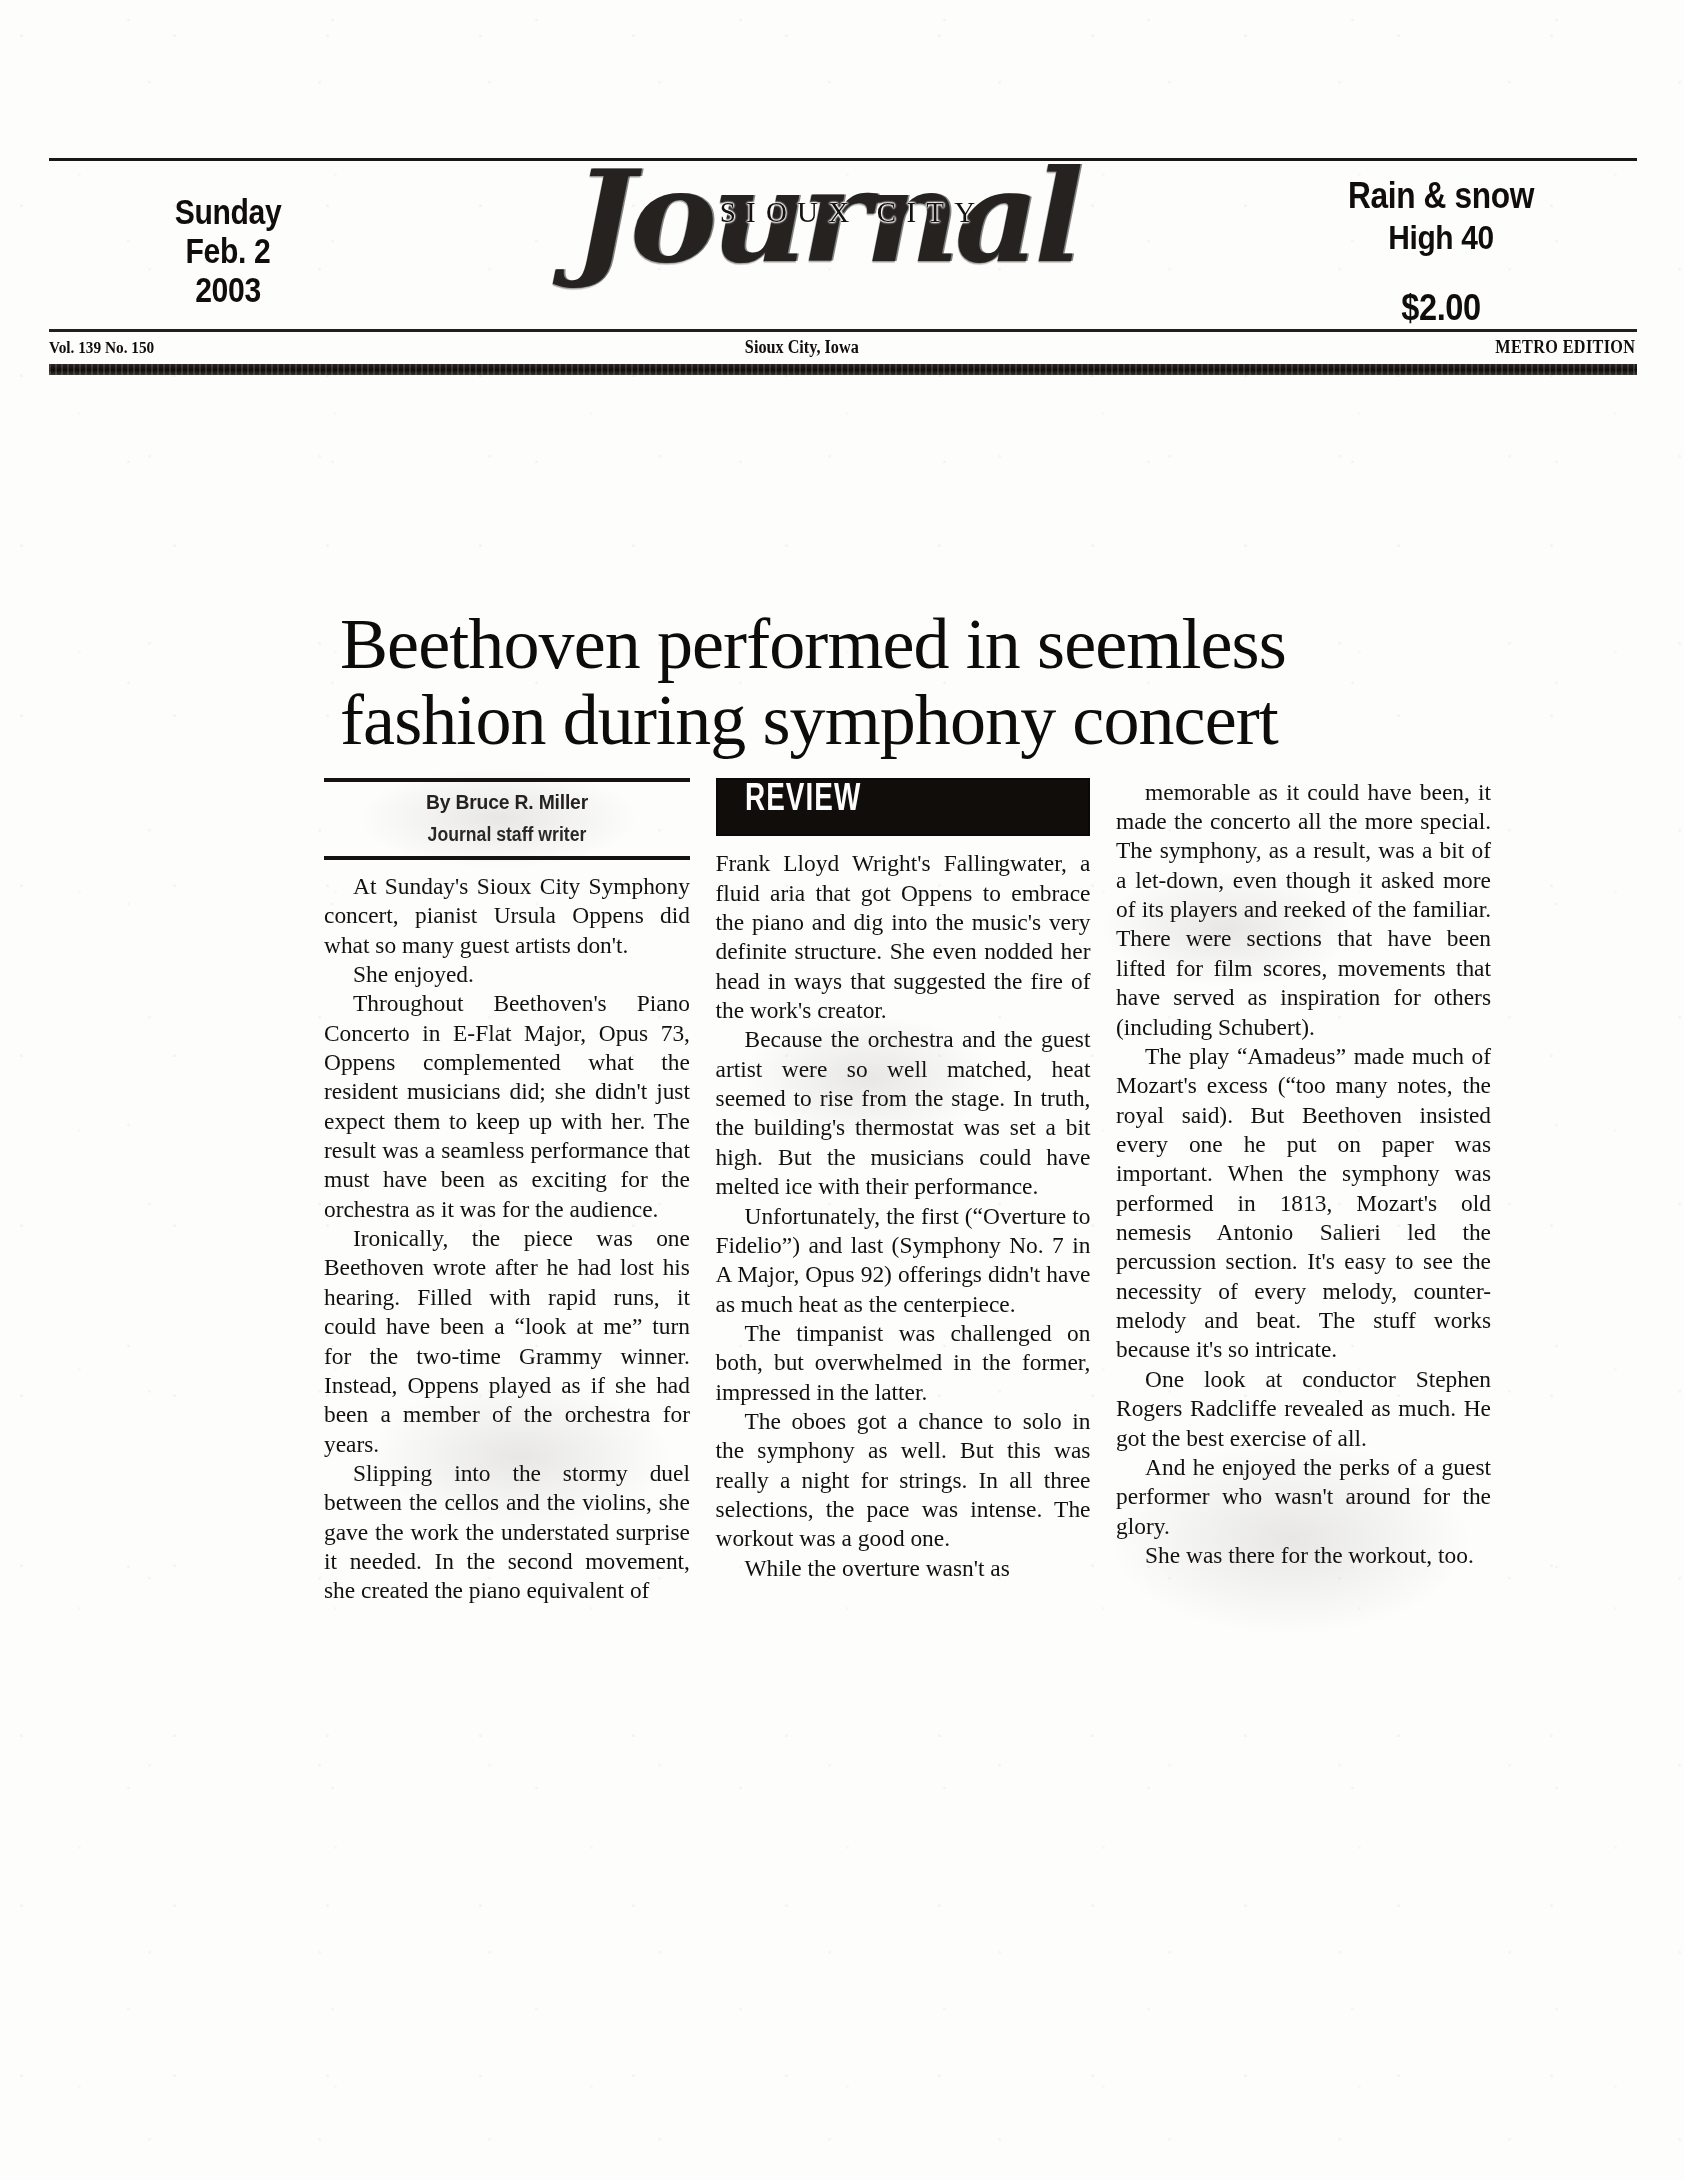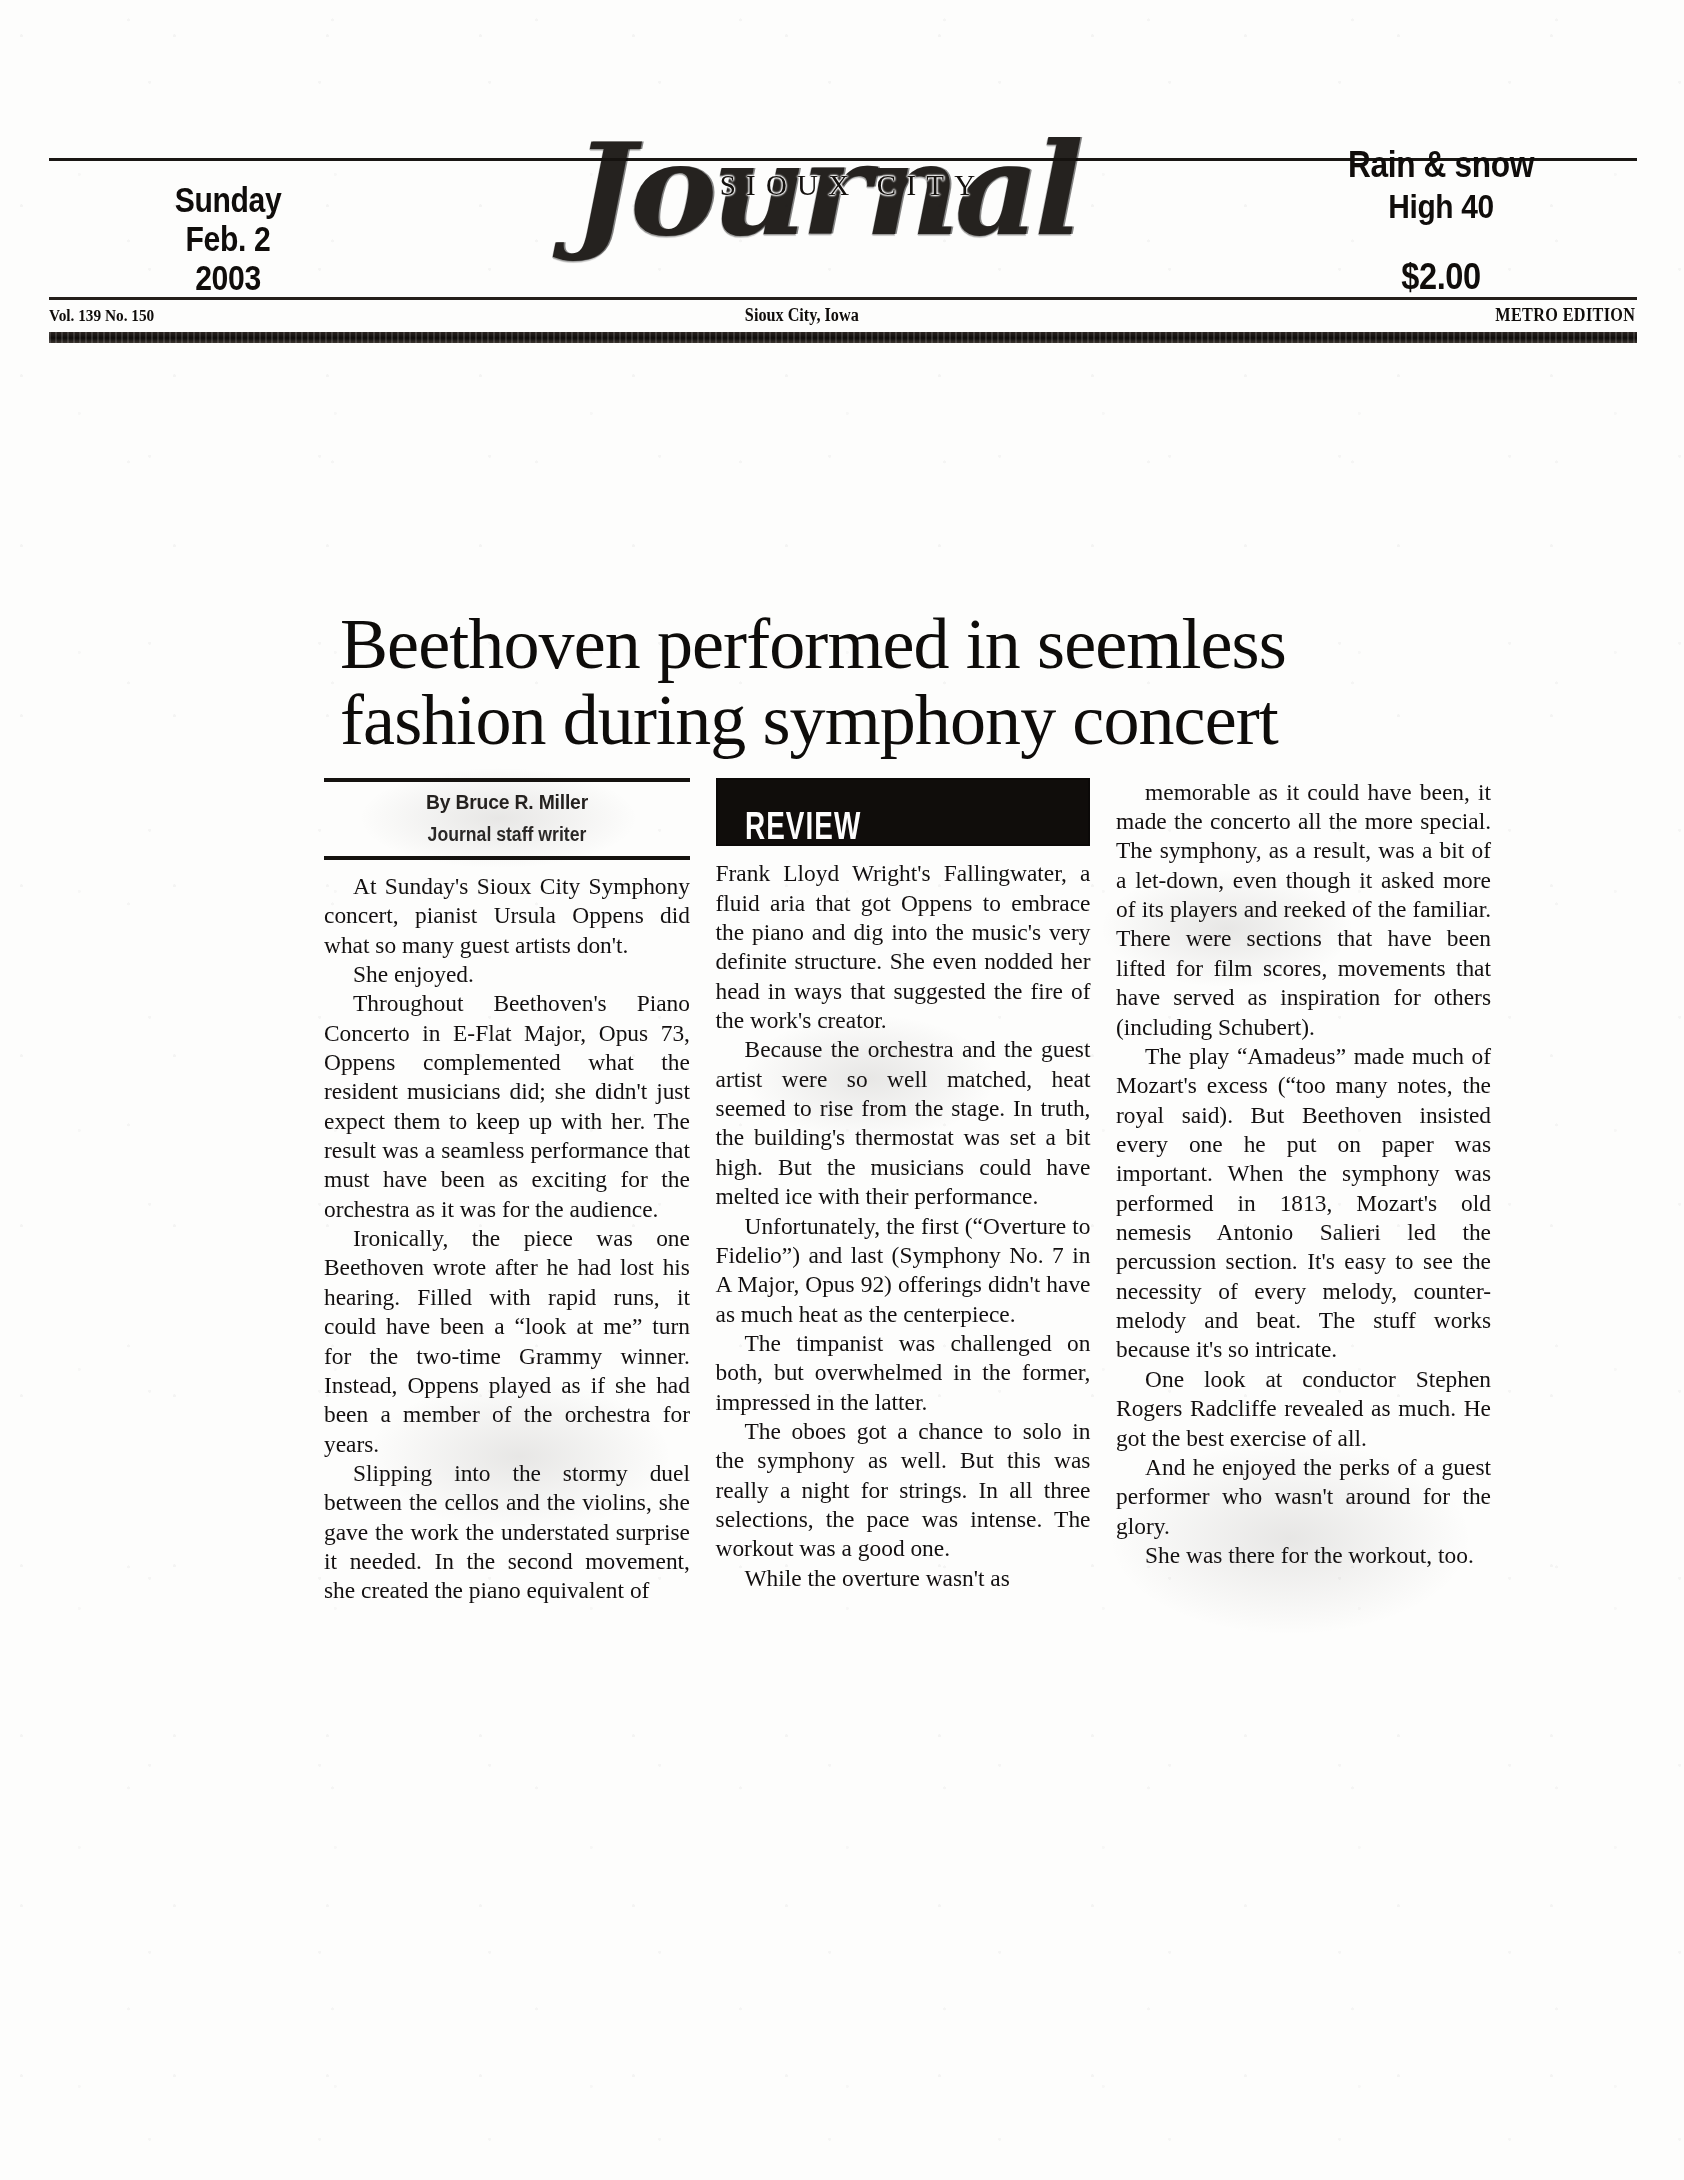--- a/index.html
+++ b/index.html
@@ -39,23 +39,23 @@
   }
   .rule-hair {
     height: 3.4px;
     background: #1a1714;
     width: 100%;
   }
   .rule-hair.soft { height: 2.6px; background: #241f1b; }
 
   .masthead-body {
     display: flex;
-    align-items: flex-end;
+    align-items: center;
     justify-content: space-between;
-    height: 136px;
+    height: 168px;
     padding-top: 5.1px;
     box-sizing: border-box;
   }
 
   .dateblock {
     width: 358px;
     text-align: center;
     padding-top: 6.8px;
     font-family: "Liberation Sans", "DejaVu Sans", sans-serif;
     font-weight: bold;
@@ -194,23 +194,23 @@
     font-family: "Liberation Sans", "DejaVu Sans", sans-serif;
     font-weight: bold;
     font-size: 19.6px;
     transform: scaleX(.9);
     color: #141110;
     opacity: .9;
   }
 
   .review-flag {
     background: #100d0b;
-    height: 68px;
+    height: 58px;
     display: flex;
-    align-items: flex-end;
+    align-items: flex-start;
     margin-bottom: 13.6px;
     box-shadow: inset 0 0 0 1.7px #0b0908;
   }
   .review-flag span {
     color: #fdfdfd;
     font-family: "Liberation Sans", "DejaVu Sans", sans-serif;
     font-weight: bold;
     font-size: 34px;
     letter-spacing: 1.3px;
     transform: scaleX(.82) scaleY(1.12);

